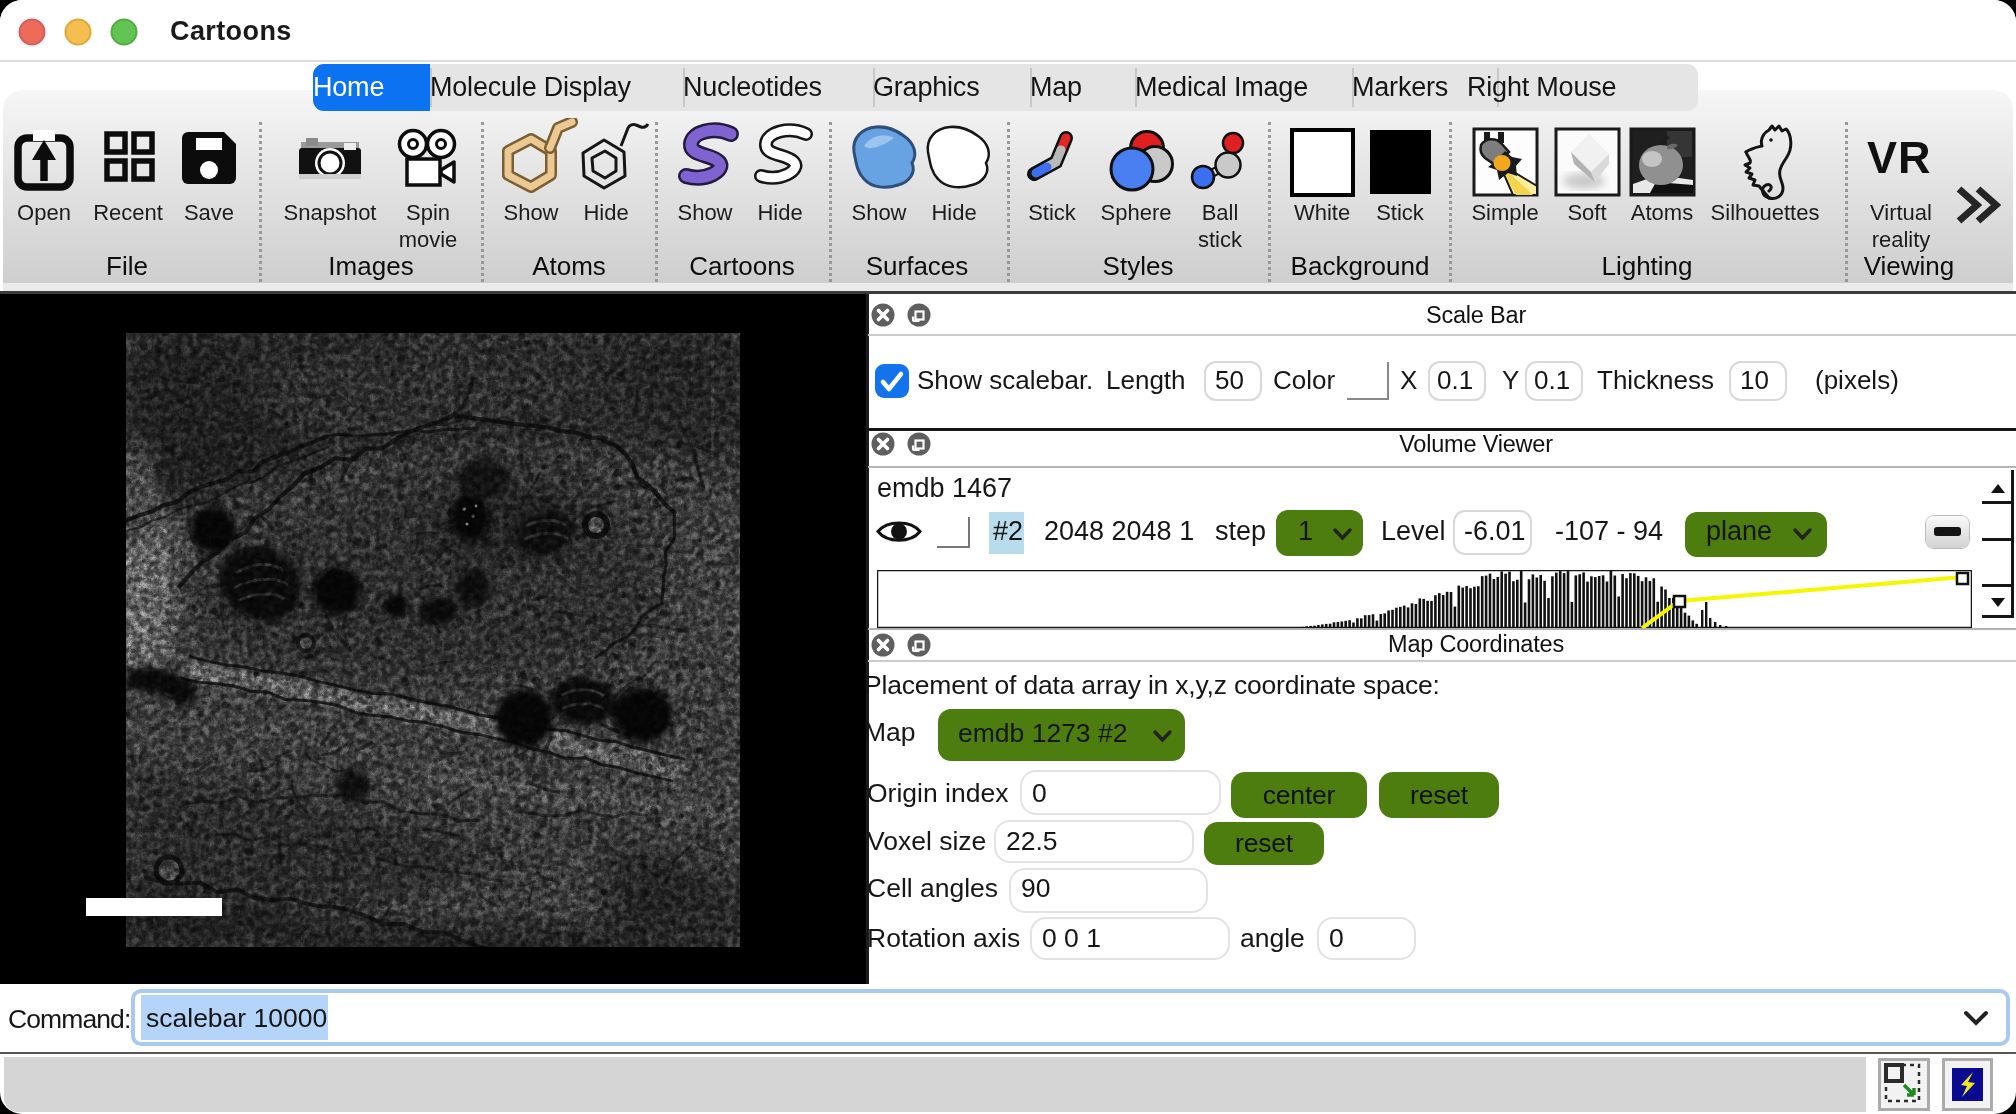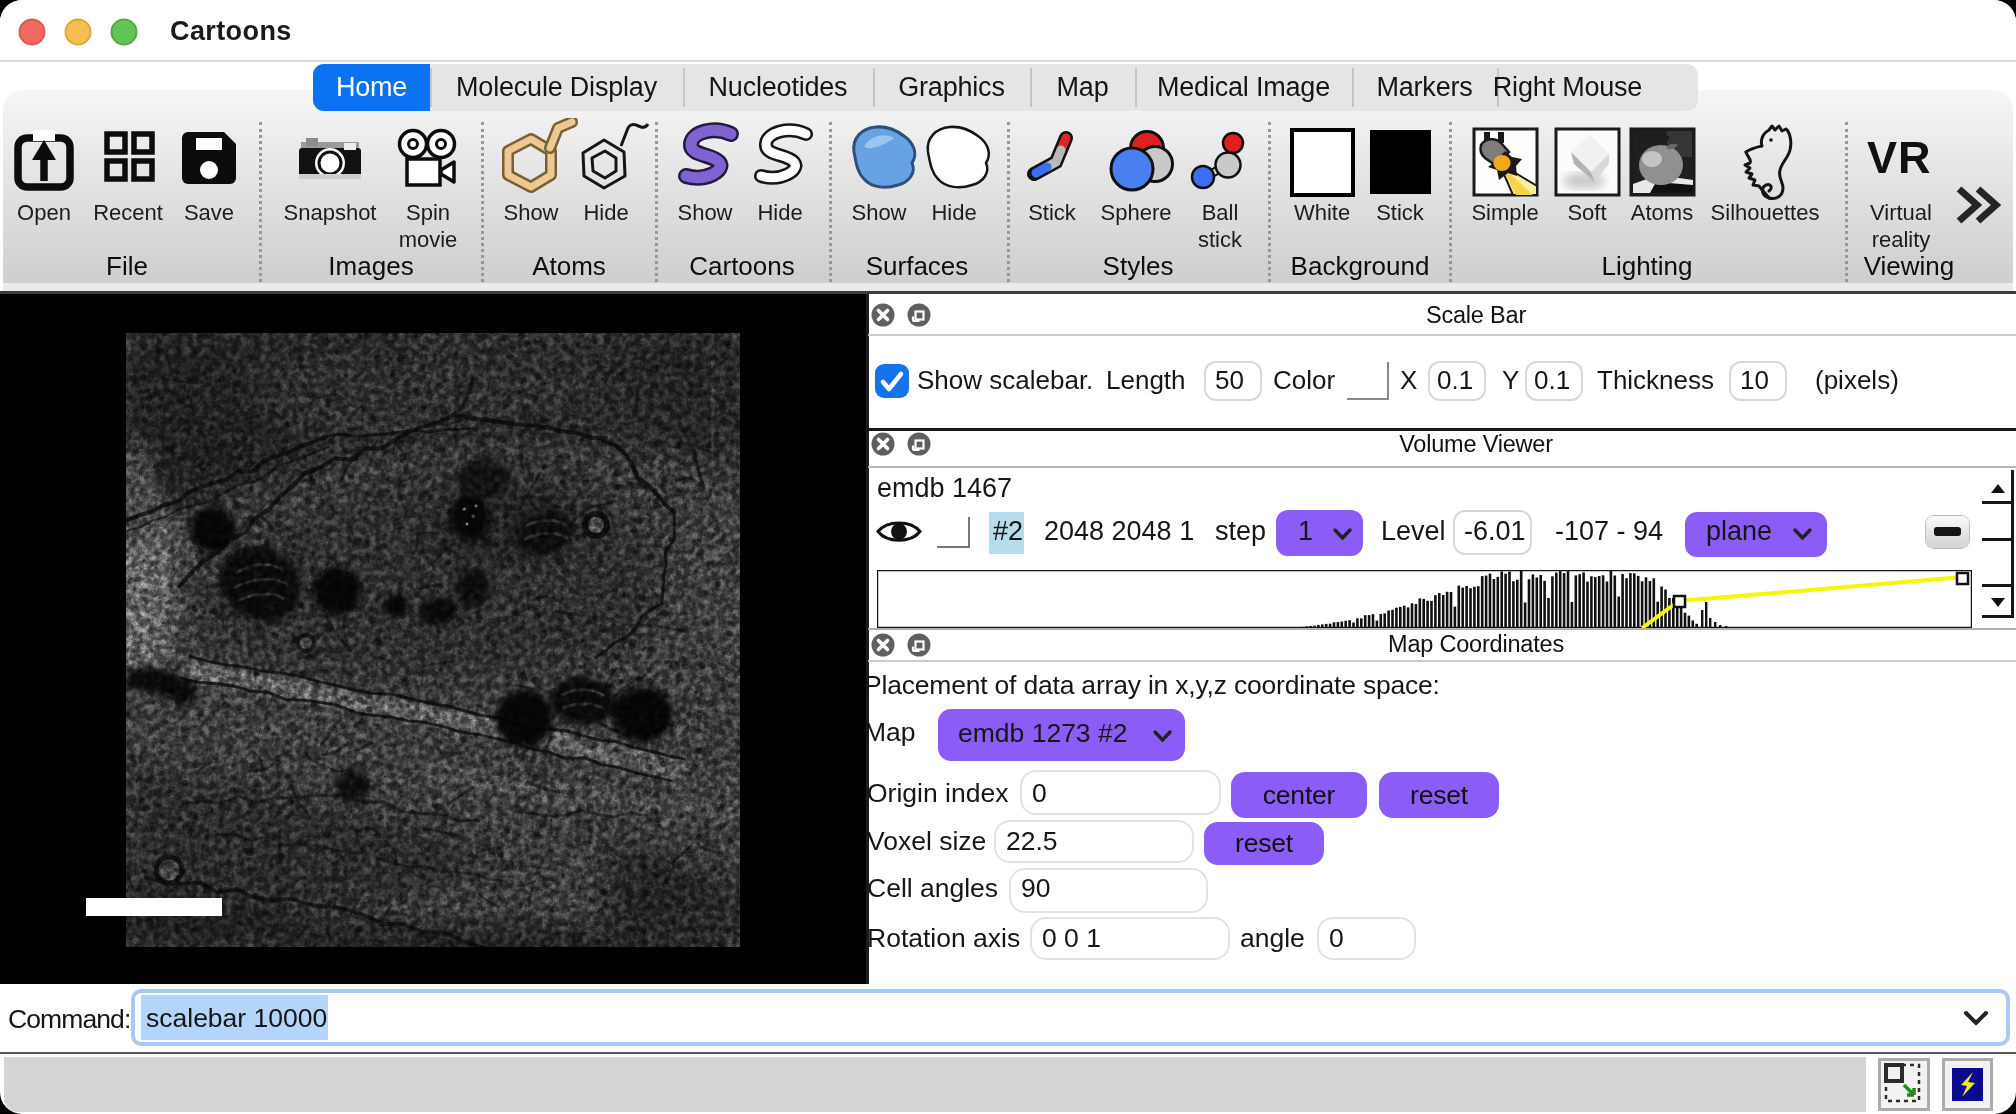--- a/index.html
+++ b/index.html
@@ -2,24 +2,24 @@
 <html><head><meta charset="utf-8"><style>
 html,body{margin:0;padding:0;background:#000;width:2016px;height:1114px;overflow:hidden}
 *{box-sizing:border-box}
 body{font-family:"Liberation Sans",sans-serif;-webkit-font-smoothing:antialiased}
 #win{position:absolute;left:0;top:0;width:2016px;height:1114px;background:#fff;border-radius:22px;overflow:hidden}
 .abs{position:absolute}
 .t{position:absolute;white-space:nowrap;color:#161616;letter-spacing:0;line-height:1}
 .sep{position:absolute;width:0;border-left:3px dotted #989898;top:122px;height:160px}
 .glabel{position:absolute;top:253px;font-size:26px;color:#0d0d0d;text-align:center;transform:translateX(-50%);line-height:1}
 .ilabel{position:absolute;font-size:22px;color:#1c1c1c;text-align:center;transform:translateX(-50%);line-height:27px}
-.tab{position:absolute;top:64px;height:45px;font-size:27px;color:#151515;text-align:center;line-height:46px;letter-spacing:-0.2px}
+.tab{position:absolute;top:64px;height:45px;font-size:27px;color:#151515;text-align:left;line-height:46px;letter-spacing:-0.2px}
 .ptitle{position:absolute;font-size:23.5px;color:#111;letter-spacing:-0.2px;transform:translateX(-50%);line-height:1}
 .inp{position:absolute;background:#fff;border:2px solid #d8d8d8;border-radius:12px}
-.gbtn{position:absolute;background:#8b5cf6;border-radius:12px;font-size:26.5px;color:#111;text-align:center;letter-spacing:-0.2px}
+.gbtn{position:absolute;background:#4d7c0f;border-radius:12px;font-size:26.5px;color:#111;text-align:center;letter-spacing:-0.2px}
 </style></head><body>
 <div id="win">
 
   <div class="abs" style="left:0;top:0;width:2016px;height:62px;background:#fff;border-bottom:2px solid #dadada"></div>
   <svg class="abs" style="left:0;top:0" width="160" height="62">
     <circle cx="32" cy="32" r="12.5" fill="#ee6a5f" stroke="#d95d50" stroke-width="2"></circle>
     <circle cx="78" cy="32" r="12.5" fill="#f5bf4f" stroke="#dfa73a" stroke-width="2"></circle>
     <circle cx="124" cy="32" r="12.5" fill="#61c454" stroke="#51ad3f" stroke-width="2"></circle>
   </svg>
   <div class="t" style="left:170px;top:18px;font-size:27px;font-weight:bold;color:#1a1a1a;letter-spacing:0.4px">Cartoons</div>

